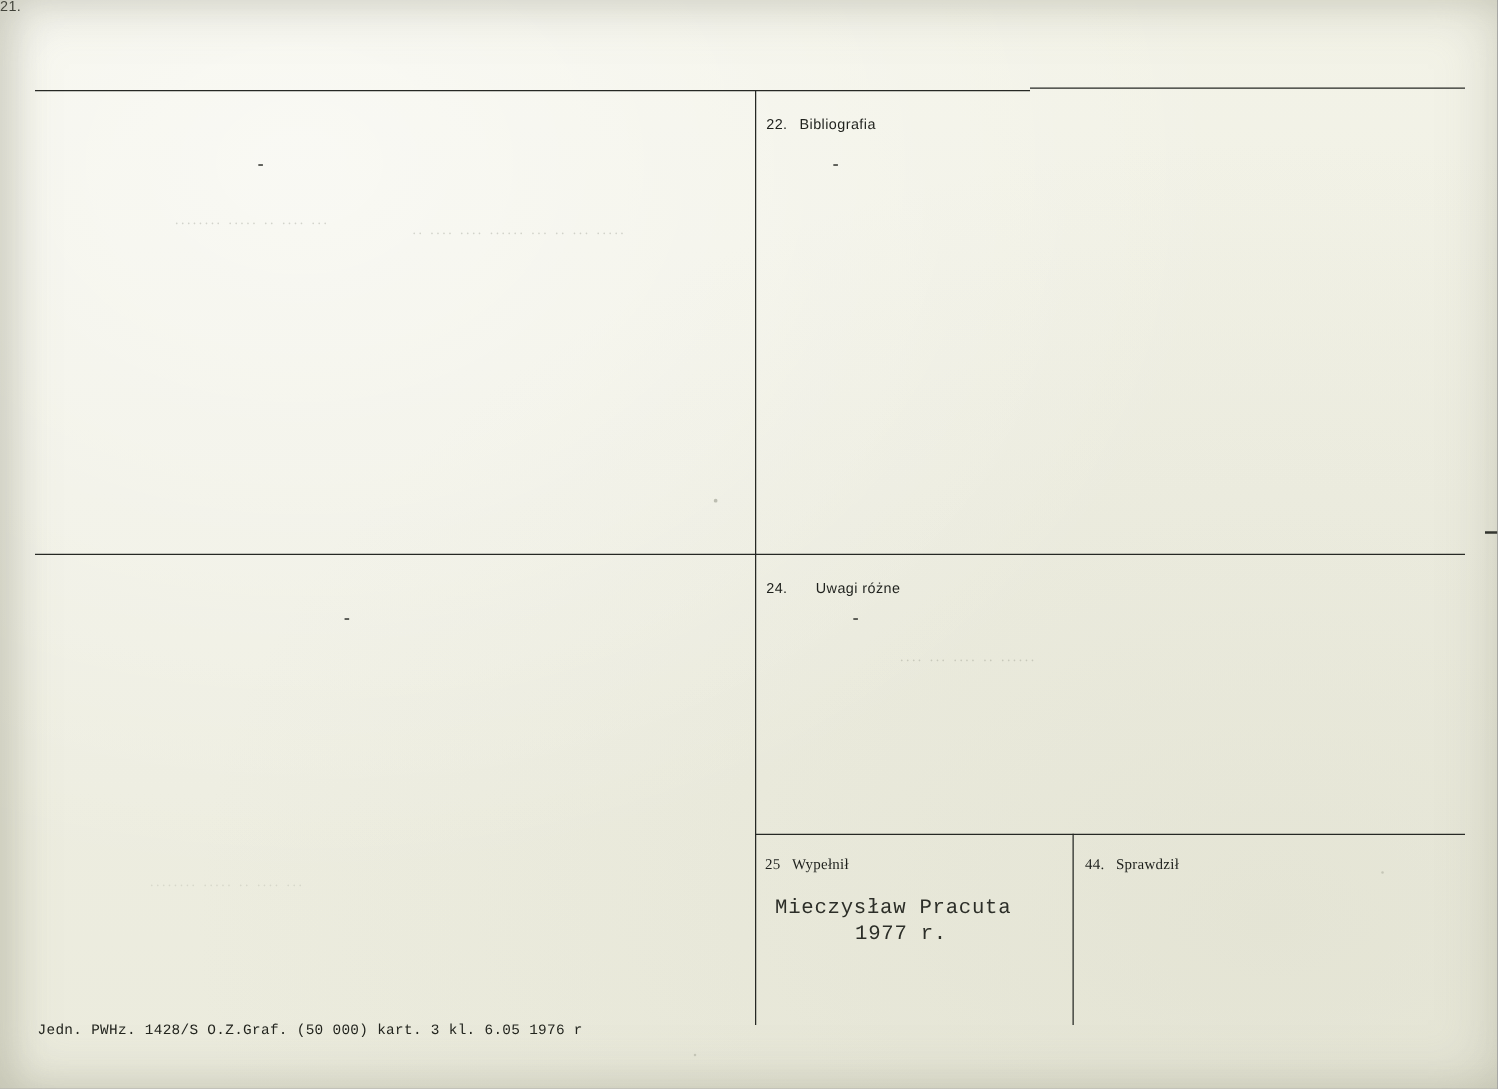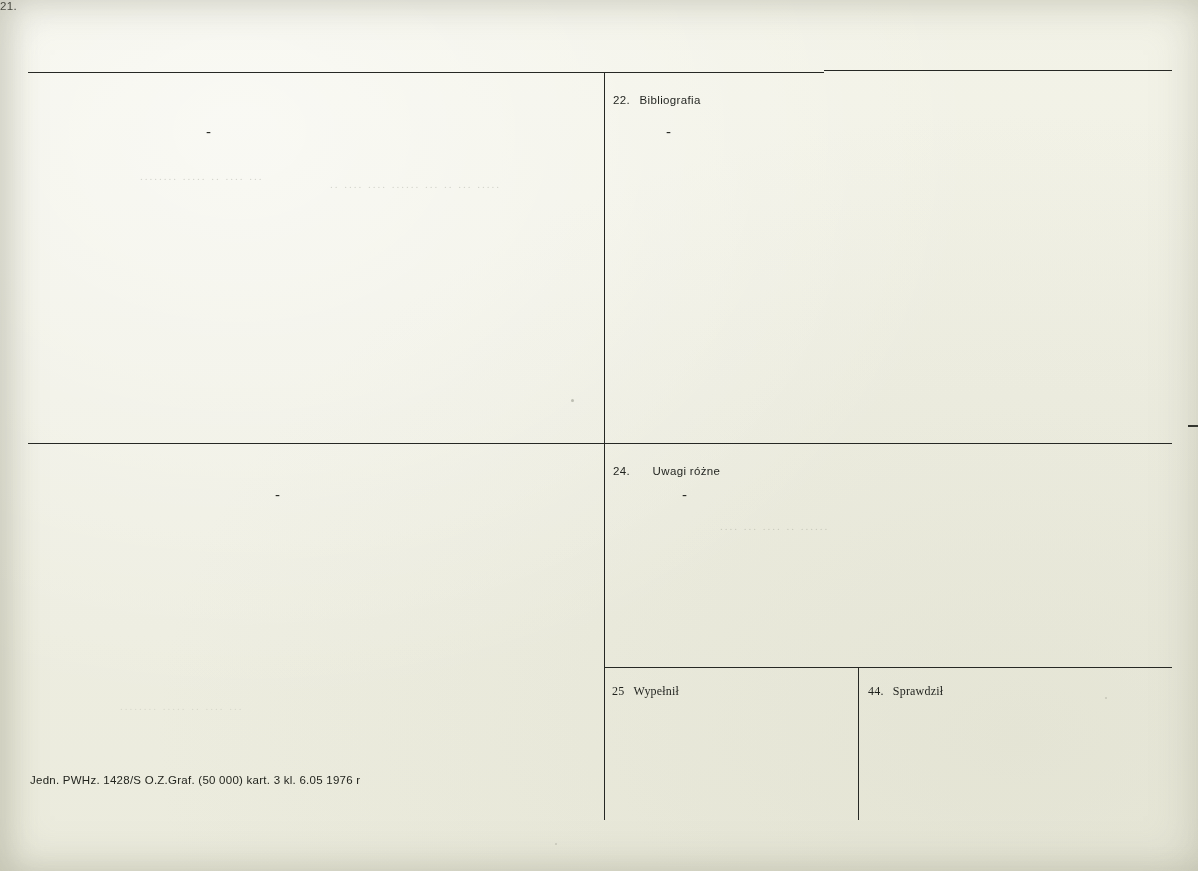--- a/index.html
+++ b/index.html
@@ -151,27 +151,31 @@
   <div class="caption" style="left:613px; top:465px;">
     <span>24.</span>
     <span style="margin-left:19px;">Uwagi różne</span>
   </div>
   <div class="dash" style="left:682px; top:486px;">-</div>
 
   <div class="caption serifish" style="left:612px; top:684px;">
     <span>25</span>
     <span style="margin-left:6px;">Wypełnił</span>
   </div>
+  <div class="typed" style="left:620px; top:716px;">
+    <span>Mieczysław Pracuta</span>
+    <span class="line2">1977 r.</span>
+  </div>
 
   <div class="caption serifish" style="left:868px; top:684px;">
     <span>44.</span>
     <span style="margin-left:6px;margin-top:24px;">Sprawdził</span>
   </div>
 
-  <div class="footer-note" style="left:30px; top:774px;">Jedn. PWHz. 1428/S O.Z.Graf. (50 000) kart. 3 kl. 6.05 1976 r</div>
+  <div class="footer-note" style="left:30px; top:818px;font-family:Liberation Mono, monospace;">Jedn. PWHz. 1428/S O.Z.Graf. (50 000) kart. 3 kl. 6.05 1976 r</div>
 
   <div class="smudge" style="left:140px; top:170px;">........  .....  ..  ....  ...</div>
   <div class="smudge" style="left:330px; top:178px;">..  ....  ....  ......  ...  ..  ...   .....</div>
   <div class="smudge" style="left:720px; top:520px;">....  ...   ....  ..  ......</div>
   <div class="smudge" style="left:120px; top:700px; opacity:0.18;">........  .....  ..  ....  ...</div>
 
   <div class="speck" style="left:571px; top:399px; width:3px; height:3px;"></div>
   <div class="speck" style="left:555px; top:843px; width:2px; height:2px; opacity:0.35;"></div>
   <div class="speck" style="left:1105px; top:697px; width:2px; height:2px; opacity:0.35;"></div>
 

